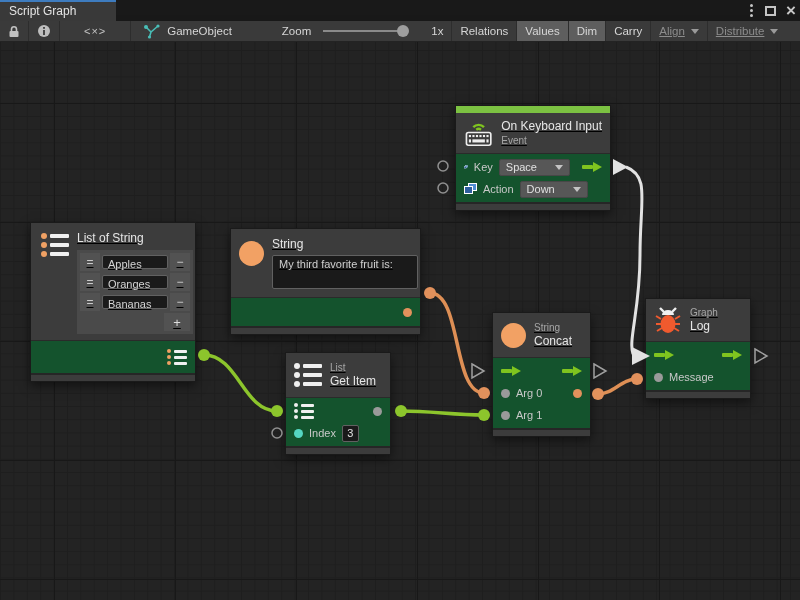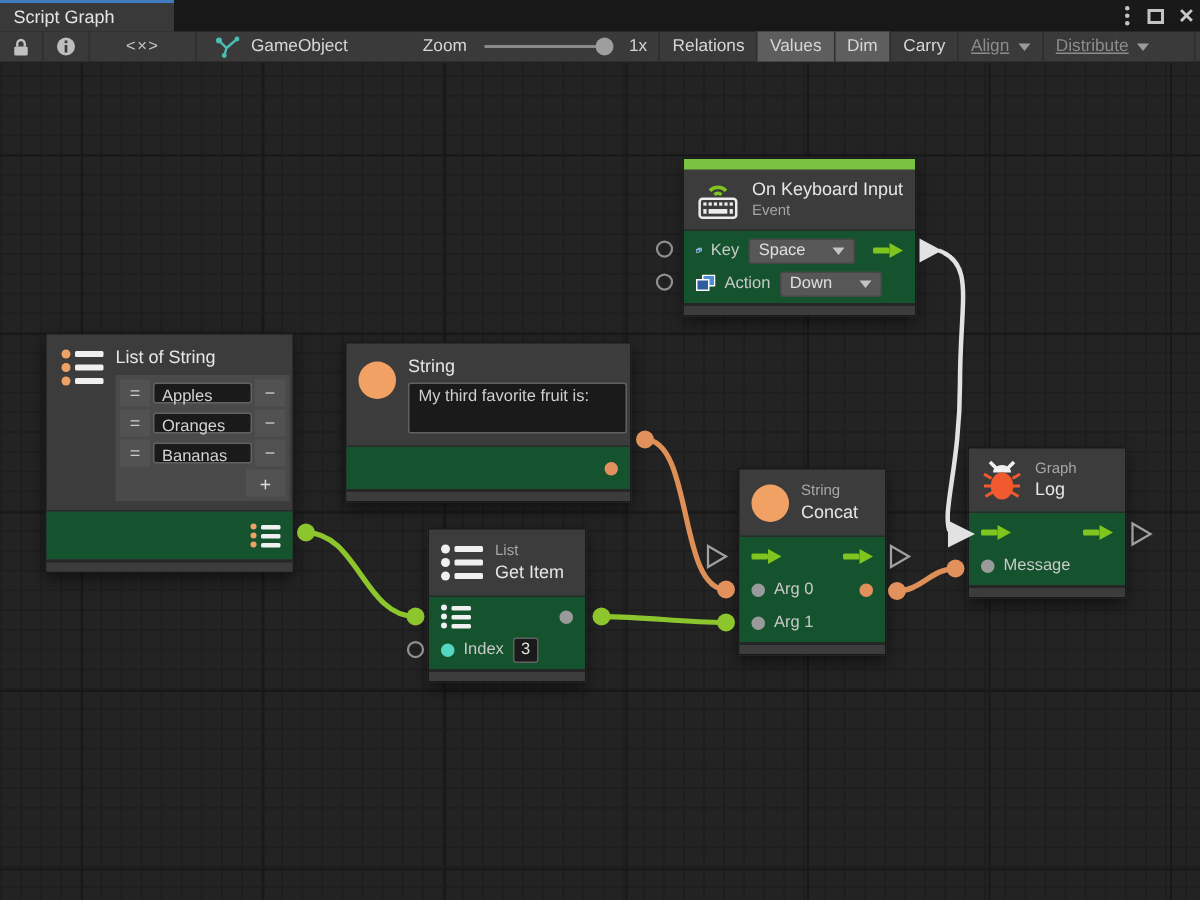--- a/index.html
+++ b/index.html
@@ -39,21 +39,21 @@
       linear-gradient(#181818 1px, transparent 1px),
       linear-gradient(90deg,#181818 1px, transparent 1px),
       linear-gradient(#1E1E1E 1px, transparent 1px),
       linear-gradient(90deg,#1E1E1E 1px, transparent 1px);
     background-size: 100% 119px, 121px 100%, 100% 13.2px, 13.4px 100%;
     background-position: 0 61px, 54px 0, 0 8px, 0 0; }
 
   
   .node { position:absolute; background:#3C3C3C; border:1px solid #1A1A1A;
     box-shadow:0 4px 10px rgba(0,0,0,.5); display:flex; flex-direction:column; }
-  .node-header { display:flex; align-items:center; gap:8px; padding:6px 8px; }
+  .node-header { display:flex; align-items:center; gap:8px; padding:6px 8px;text-decoration:underline; }
   .hdr-col { display:flex; flex-direction:column; justify-content:center; }
   .node-title { font-size:12px; color:#E6E6E6; line-height:15px; white-space:nowrap; }
   .node-sub { font-size:10px; color:#A6A6A6; line-height:13px; white-space:nowrap; }
   .node-ports { background:#14532d; border-top:1px solid #2A2A2A; padding:2px 0; }
   .port-row { height:22px; display:flex; align-items:center; gap:6px; padding:0 8px;
     color:#C9C9C9; font-size:11px; white-space:nowrap; }
   .spacer { flex:1; }
   .node-footer { height:8px; background:#3C3C3C; border-top:2px solid #262626; }
   .greenbar { height:7px; background:#7CC242; }
 
@@ -145,21 +145,21 @@
       </svg>
       <span>GameObject</span>
     </div>
     <div class="tb-item tb-plain" style="margin-left:34px; padding-right:0;">
       <span>Zoom</span>
     </div>
     <div class="tb-item tb-plain">
       <div class="zoom-track">
         <div class="zoom-handle"></div>
       </div>
-      <span style="margin-left:8px;">1x</span>
+      <span style="margin-left:20px;">1x</span>
     </div>
     <div class="tb-spacer"></div>
     <div class="tb-btn">Relations</div>
     <div class="tb-btn active">Values</div>
     <div class="tb-btn active">Dim</div>
     <div class="tb-btn">Carry</div>
     <div class="tb-btn disabled">
       <span>Align</span>
       <span class="caret-down"></span>
     </div>

